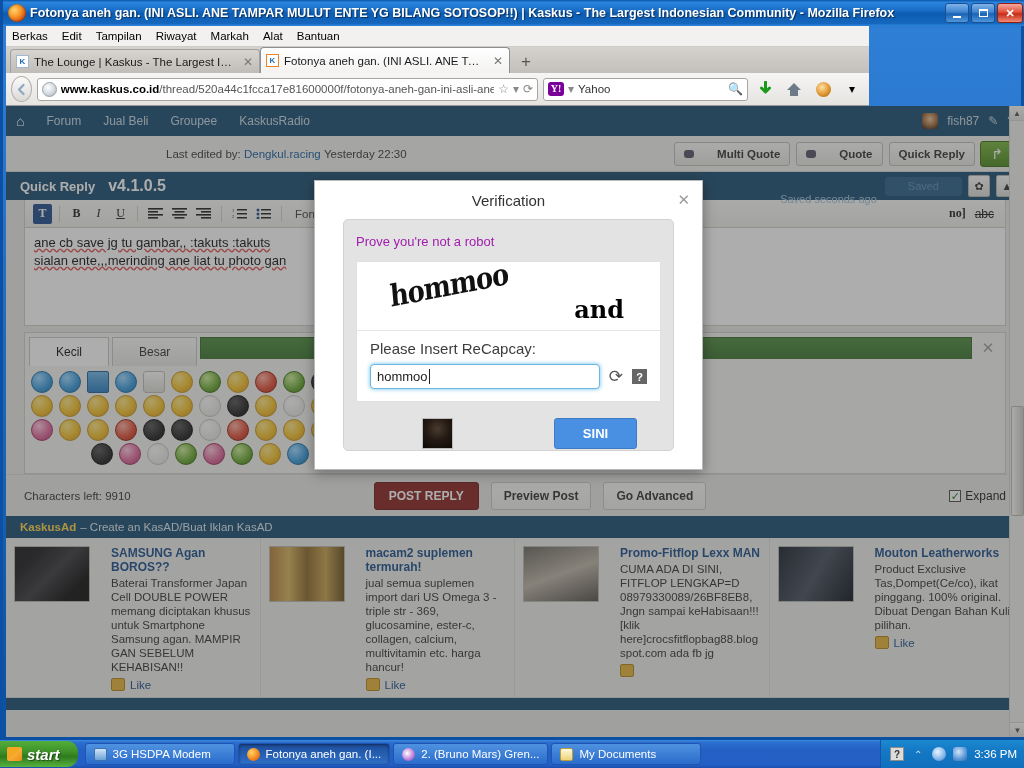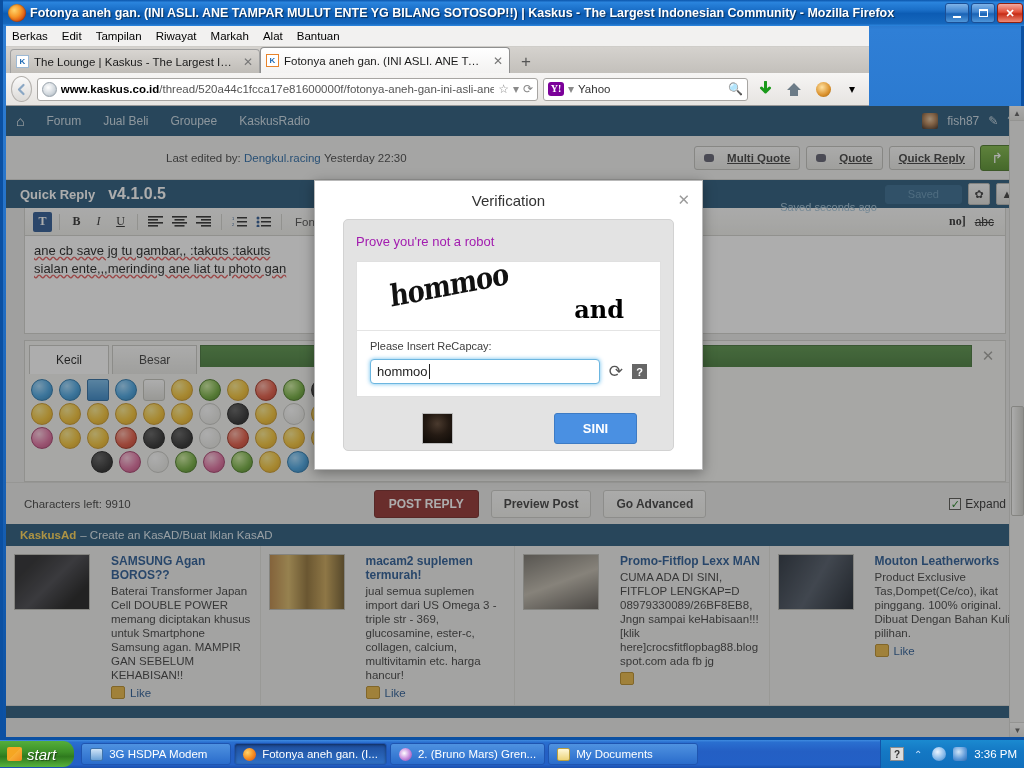--- a/index.html
+++ b/index.html
@@ -141,31 +141,31 @@
   #kaskus-nav .nav-links { display: flex; align-items: center; gap: 22px; }
   #home-icon { color: #fff; font-size: 14px; }
   #kaskus-nav .nav-sep { flex: 1 1 auto; }
   #kaskus-nav .user { display: flex; align-items: center; gap: 9px; }
   #user-avatar {
     width: 16px; height: 16px; border-radius: 2px;
     background: radial-gradient(circle at 50% 38%, #e8c49a 0%, #b07a4a 45%, #2b1a10 100%);
   }
   
   #lastedit {
-    height: 44px; background: #f1f1ef; border-bottom: 1px solid #d6d6d2;
+    height: 36px; background: #f1f1ef; border-bottom: 1px solid #d6d6d2;
     display: flex; align-items: center; padding: 0 10px 0 160px; font-size: 11.5px; color: #3a3a3a;
   }
   #lastedit .spacer { flex: 1 1 auto; }
   #lastedit a { color: #1b5fa0; text-decoration: none; }
   .qbtn {
     height: 24px; padding: 0 9px; margin-left: 6px;
     border: 1px solid #bdbdb8; border-radius: 3px;
     background: linear-gradient(to bottom, #fbfbfa, #e7e7e3);
-    display: flex; align-items: center; gap: 13px;
-    font-size: 11.5px; font-weight: bold; color: #333; text-decoration: underline;
+    display: flex; align-items: center; gap: 23px;
+    font-size: 11.5px; font-weight: bold; color: #333;
   }
   .bubble-icon { width: 10px; height: 8px; border-radius: 3px; background: #556; display: inline-block; }
   #green-btn {
     width: 34px; height: 26px; margin-left: 5px; border-radius: 3px;
     background: linear-gradient(to bottom, #78b53d, #4e8a20);
     border: 1px solid #3f6f1a; color: #fff; font-size: 14px;
     display: flex; align-items: center; justify-content: center;
   }
   
   #qr-header {
@@ -329,21 +329,21 @@
     font-family: "DejaVu Serif", serif; font-size: 26px; font-weight: bold; color: #111;
     transform: rotate(-11deg) skewX(-6deg) scaleY(1.15);
     letter-spacing: -1px;
   }
   #cap-word2 {
     position: absolute; right: 36px; top: 33px;
     font-family: "DejaVu Serif", serif; font-size: 24px; font-weight: bold; color: #000;
     letter-spacing: 0px;
   }
   #captcha-div { border-top: 1px solid #e4e4e4; padding: 9px 13px 12px 13px; }
-  #insert-label { font-size: 11px; color: #3d3d3d; margin-bottom: 7px; }
+  #insert-label { font-size: 15px; color: #3d3d3d; margin-bottom: 7px; }
   #input-row { display: flex; align-items: center; gap: 9px; }
   #captcha-input {
     flex: 1 1 auto; height: 25px; border: 1px solid #6cb6e0; border-radius: 4px;
     box-shadow: 0 0 4px rgba(80,180,235,.85);
     padding: 0 6px; font-size: 13px; color: #222; display: flex; align-items: center;
     background: #fff; font-family: "Liberation Sans", sans-serif;
   }
   #caret { width: 1px; height: 15px; background: #222; margin-left: 1px; }
   #refresh-icon { font-size: 17px; color: #555; flex: none; }
   #help-icon {
@@ -369,21 +369,21 @@
   #taskbar {
     position: absolute; left: 0; bottom: 0; width: 1024px; height: 28px;
     background: linear-gradient(to bottom, #3f8ce0 0%, #2a6fd0 8%, #245fc4 40%, #2360c6 88%, #1a4fae 100%);
     display: flex; align-items: center;
   }
   #start-btn {
     height: 26px; padding: 0 18px 0 7px; margin: 0 4px 0 0;
     border-radius: 0 11px 11px 0;
     background: linear-gradient(to bottom, #54ae3a 0%, #3d9128 42%, #2f7a1e 60%, #57b23c 100%);
     display: flex; align-items: center; gap: 5px;
-    color: #fff; font-style: italic; font-weight: normal; font-size: 15px;
+    color: #fff; font-style: italic; font-weight: bold; font-size: 15px;
     text-shadow: 1px 1px 1px rgba(0,0,0,.45);
   }
   #win-flag {
     width: 15px; height: 14px;
     background:
       linear-gradient(135deg,#f5a623 0 50%, transparent 50%),
       linear-gradient(to bottom right,#ffd24a,#f08a1e);
     border-radius: 2px;
   }
   .task {

